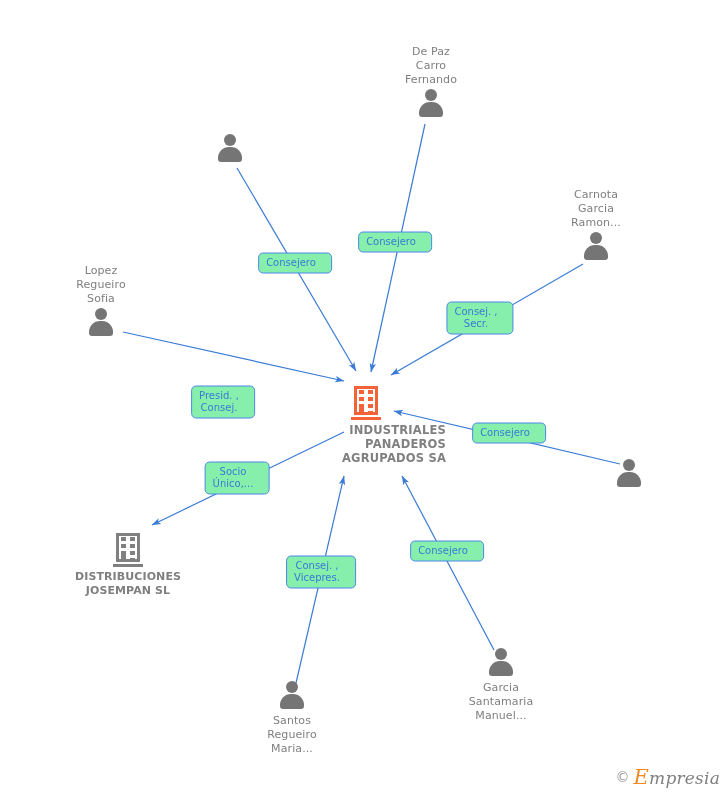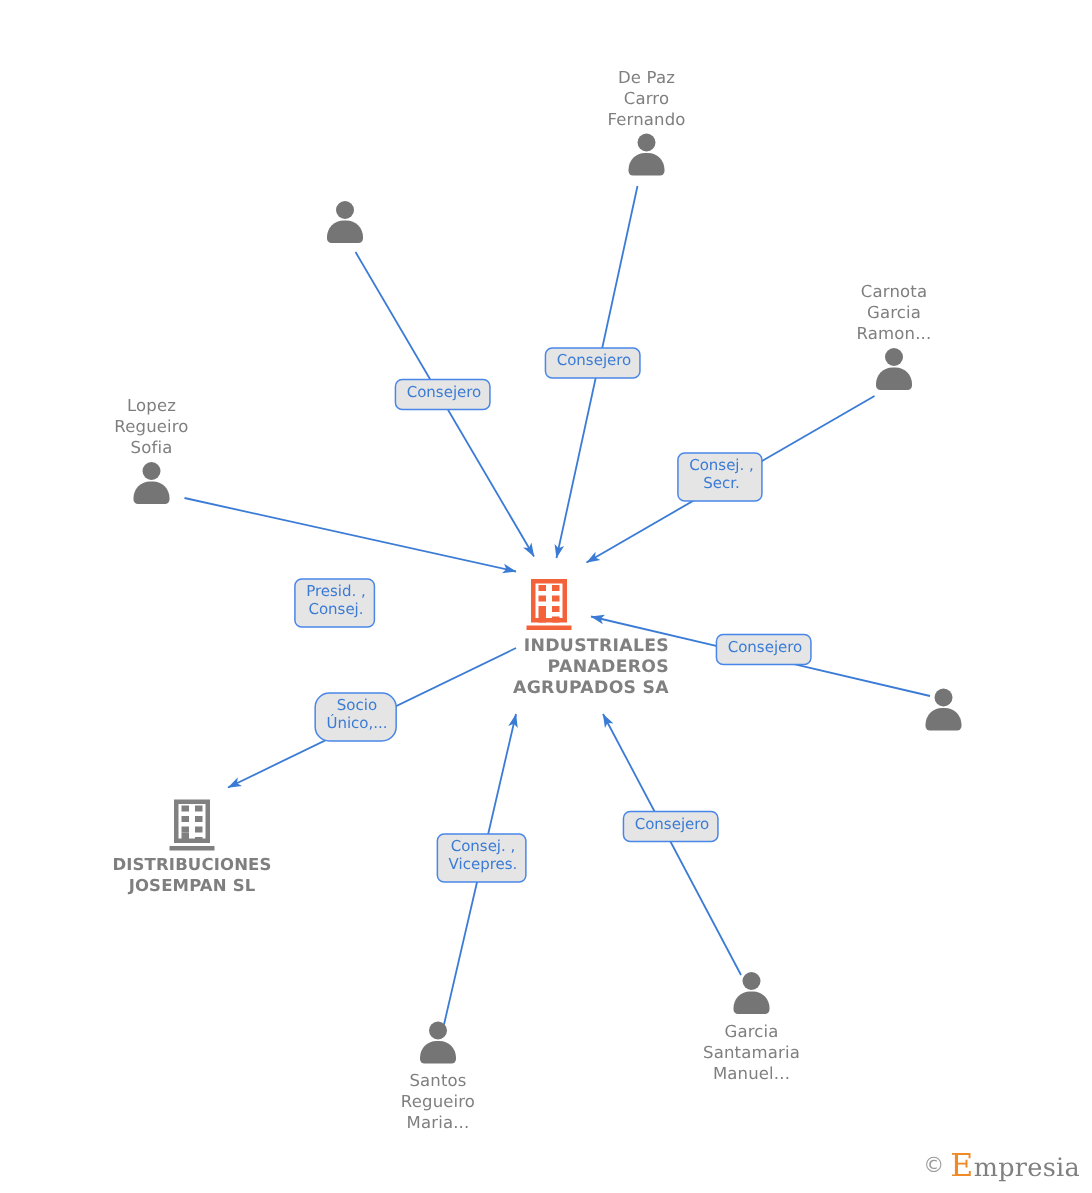--- a/index.html
+++ b/index.html
@@ -118,25 +118,25 @@
     background: var(--bcol);
   }
   .building.orange { --bcol: #f4623a; }
   .building.grey   { --bcol: #808080; }
 
   
   .chip {
     position: absolute;
     border: 1px solid #4a86e8;
     border-radius: 5px;
-    background: #e5e5e5;
+    background: #86efac;
     color: #3a7bd5;
     font-size: 10px;
     line-height: 12px;
-    padding: 3px 5px 4px 7px;
+    padding: 3px 15px 4px 7px;
     text-align: center;
     white-space: pre-line;
     transform: translate(-50%, -50%);
     box-sizing: border-box;
   }
 
   
   #watermark {
     position: absolute;
     right: 8px;
@@ -144,20 +144,21 @@
     display: flex;
     align-items: center;
     gap: 4px;
   }
   #watermark .copy {
     font-size: 14px;
     color: #9a9a9a;
   }
   #watermark .brand {
     font-family: "DejaVu Serif", serif;
+    font-style: italic;
     font-size: 17px;
     color: #808080;
     letter-spacing: 0.2px;
   }
   #watermark .brand .cap {
     color: #f08a27;
     font-size: 21px;
   }
 </style>
 </head>
@@ -276,21 +277,21 @@
       </div>
     </div>
   <div id="chips-layer">
       <div class="chip" style="left: 295px; top: 263px;">Consejero</div>
       <div class="chip" style="left: 395px; top: 242px;">Consejero</div>
       <div class="chip" style="left: 480px; top: 318px;">Consej. ,
 Secr.</div>
       <div class="chip" style="left: 223px; top: 354px; margin-top: 48px;">Presid. ,
 Consej.</div>
       <div class="chip" style="left: 509px; top: 433px;">Consejero</div>
-      <div class="chip" style="left: 237px; top: 478px; border-radius: 10px;">Socio
+      <div class="chip" style="left: 237px; top: 478px;">Socio
 Único,...</div>
       <div class="chip" style="left: 321px; top: 572px;">Consej. ,
 Vicepres.</div>
       <div class="chip" style="left: 447px; top: 551px;">Consejero</div>
     </div>
 
   <div id="watermark">
     <span class="copy">©</span>
     <span class="brand"><span class="cap">E</span><span>mpresia</span></span>
   </div>

